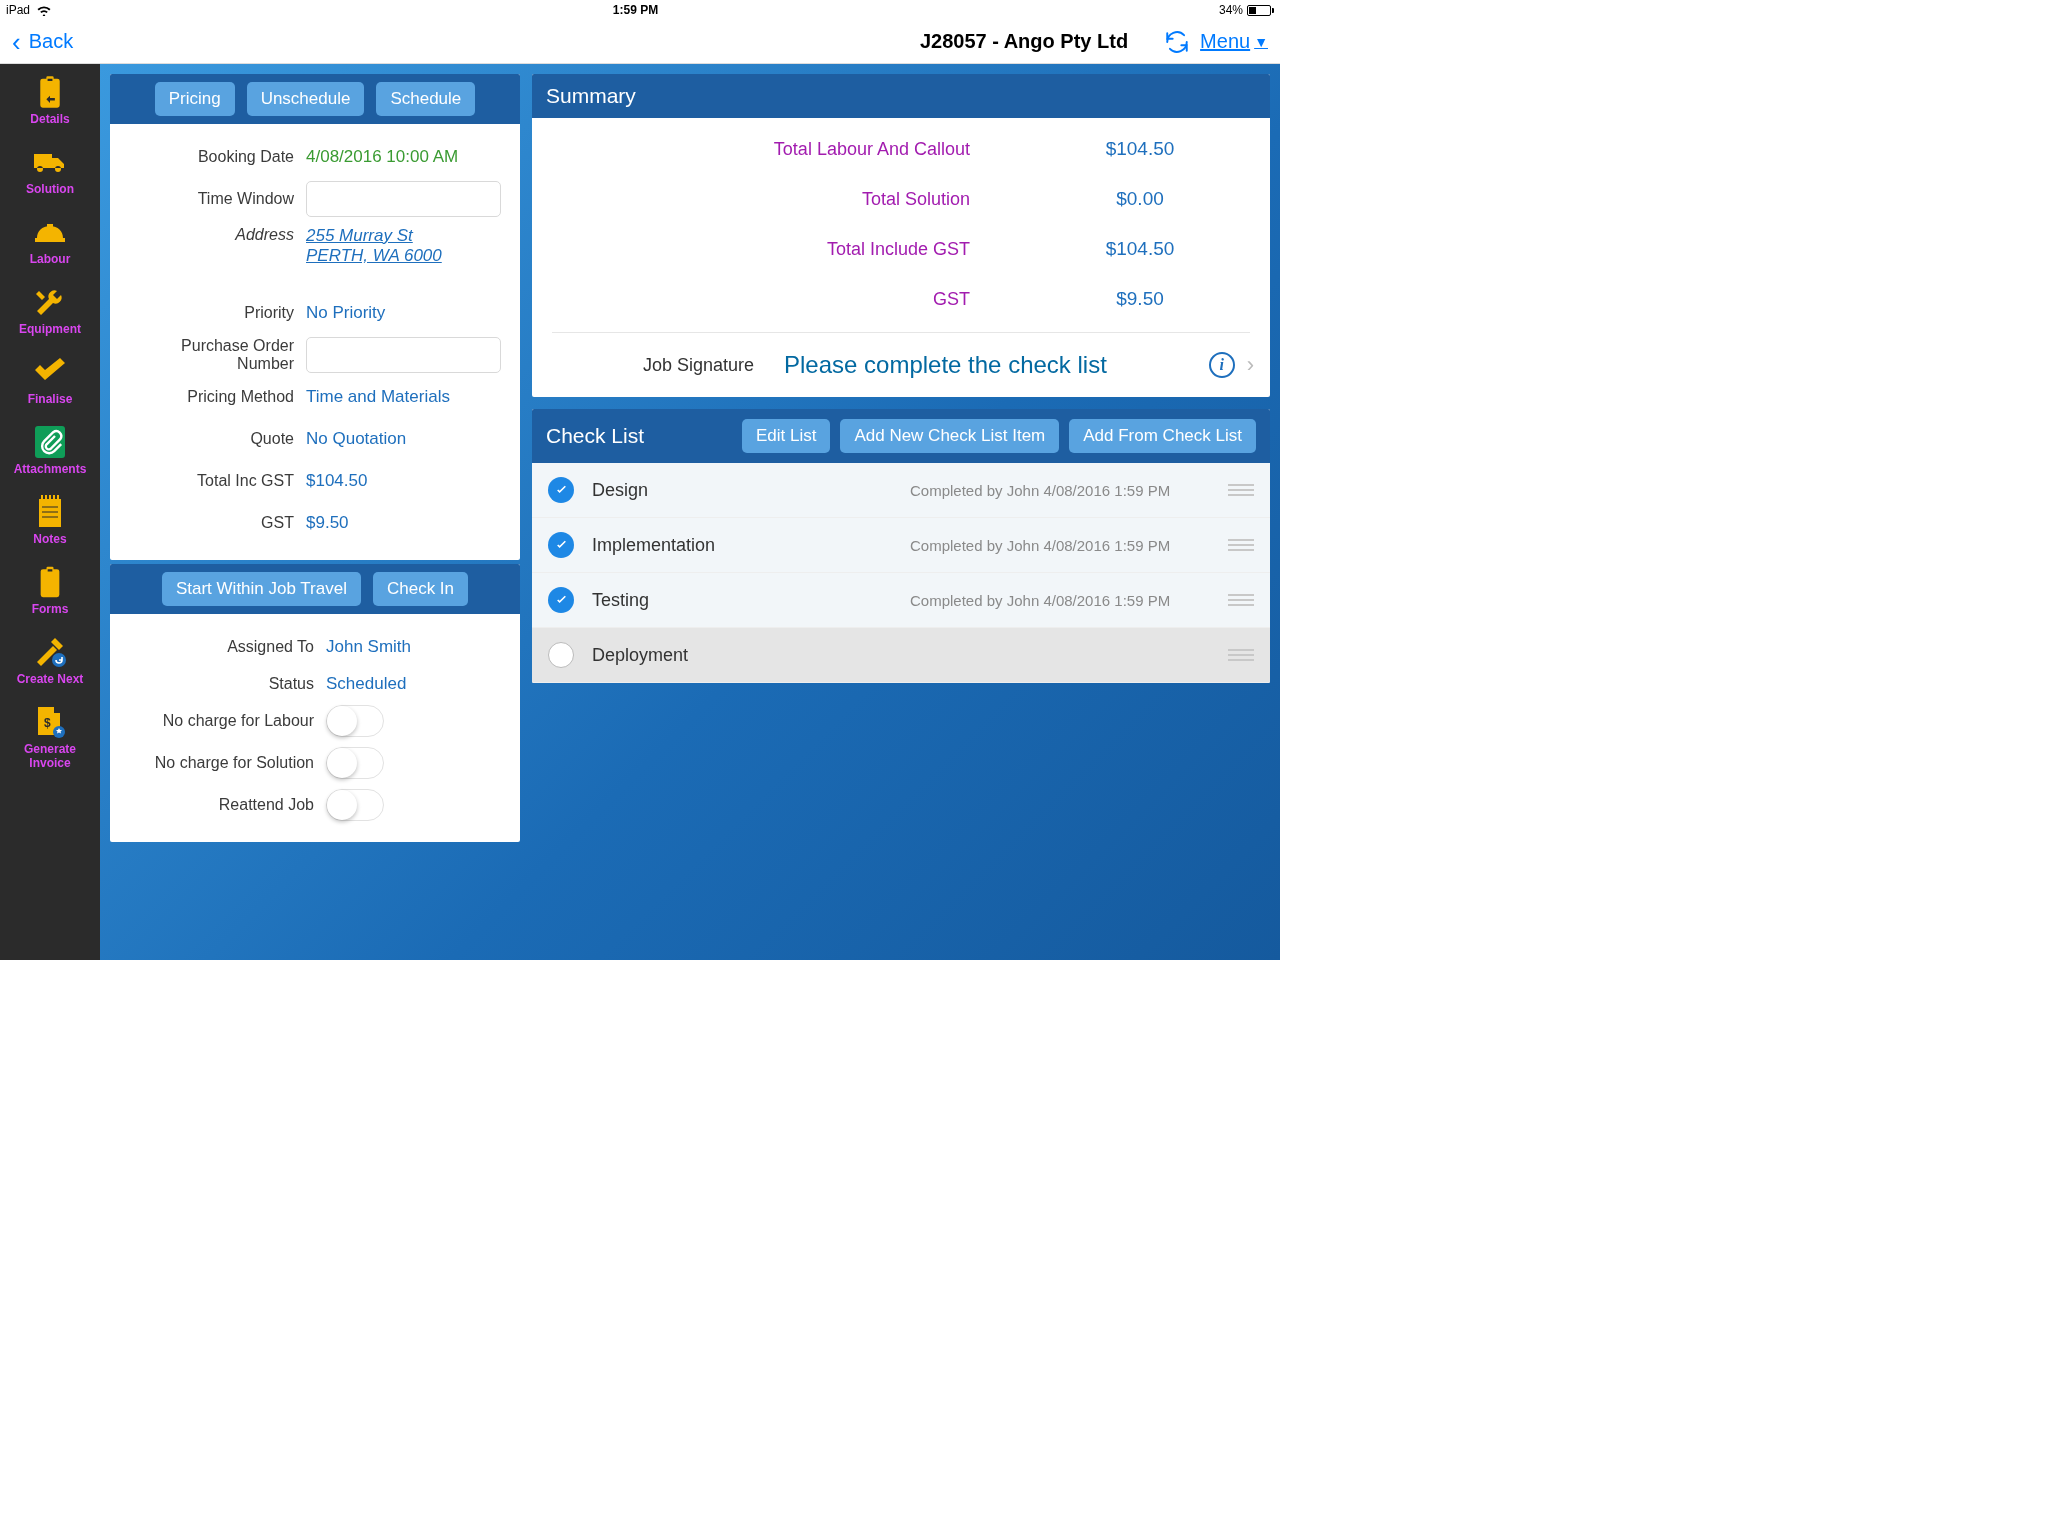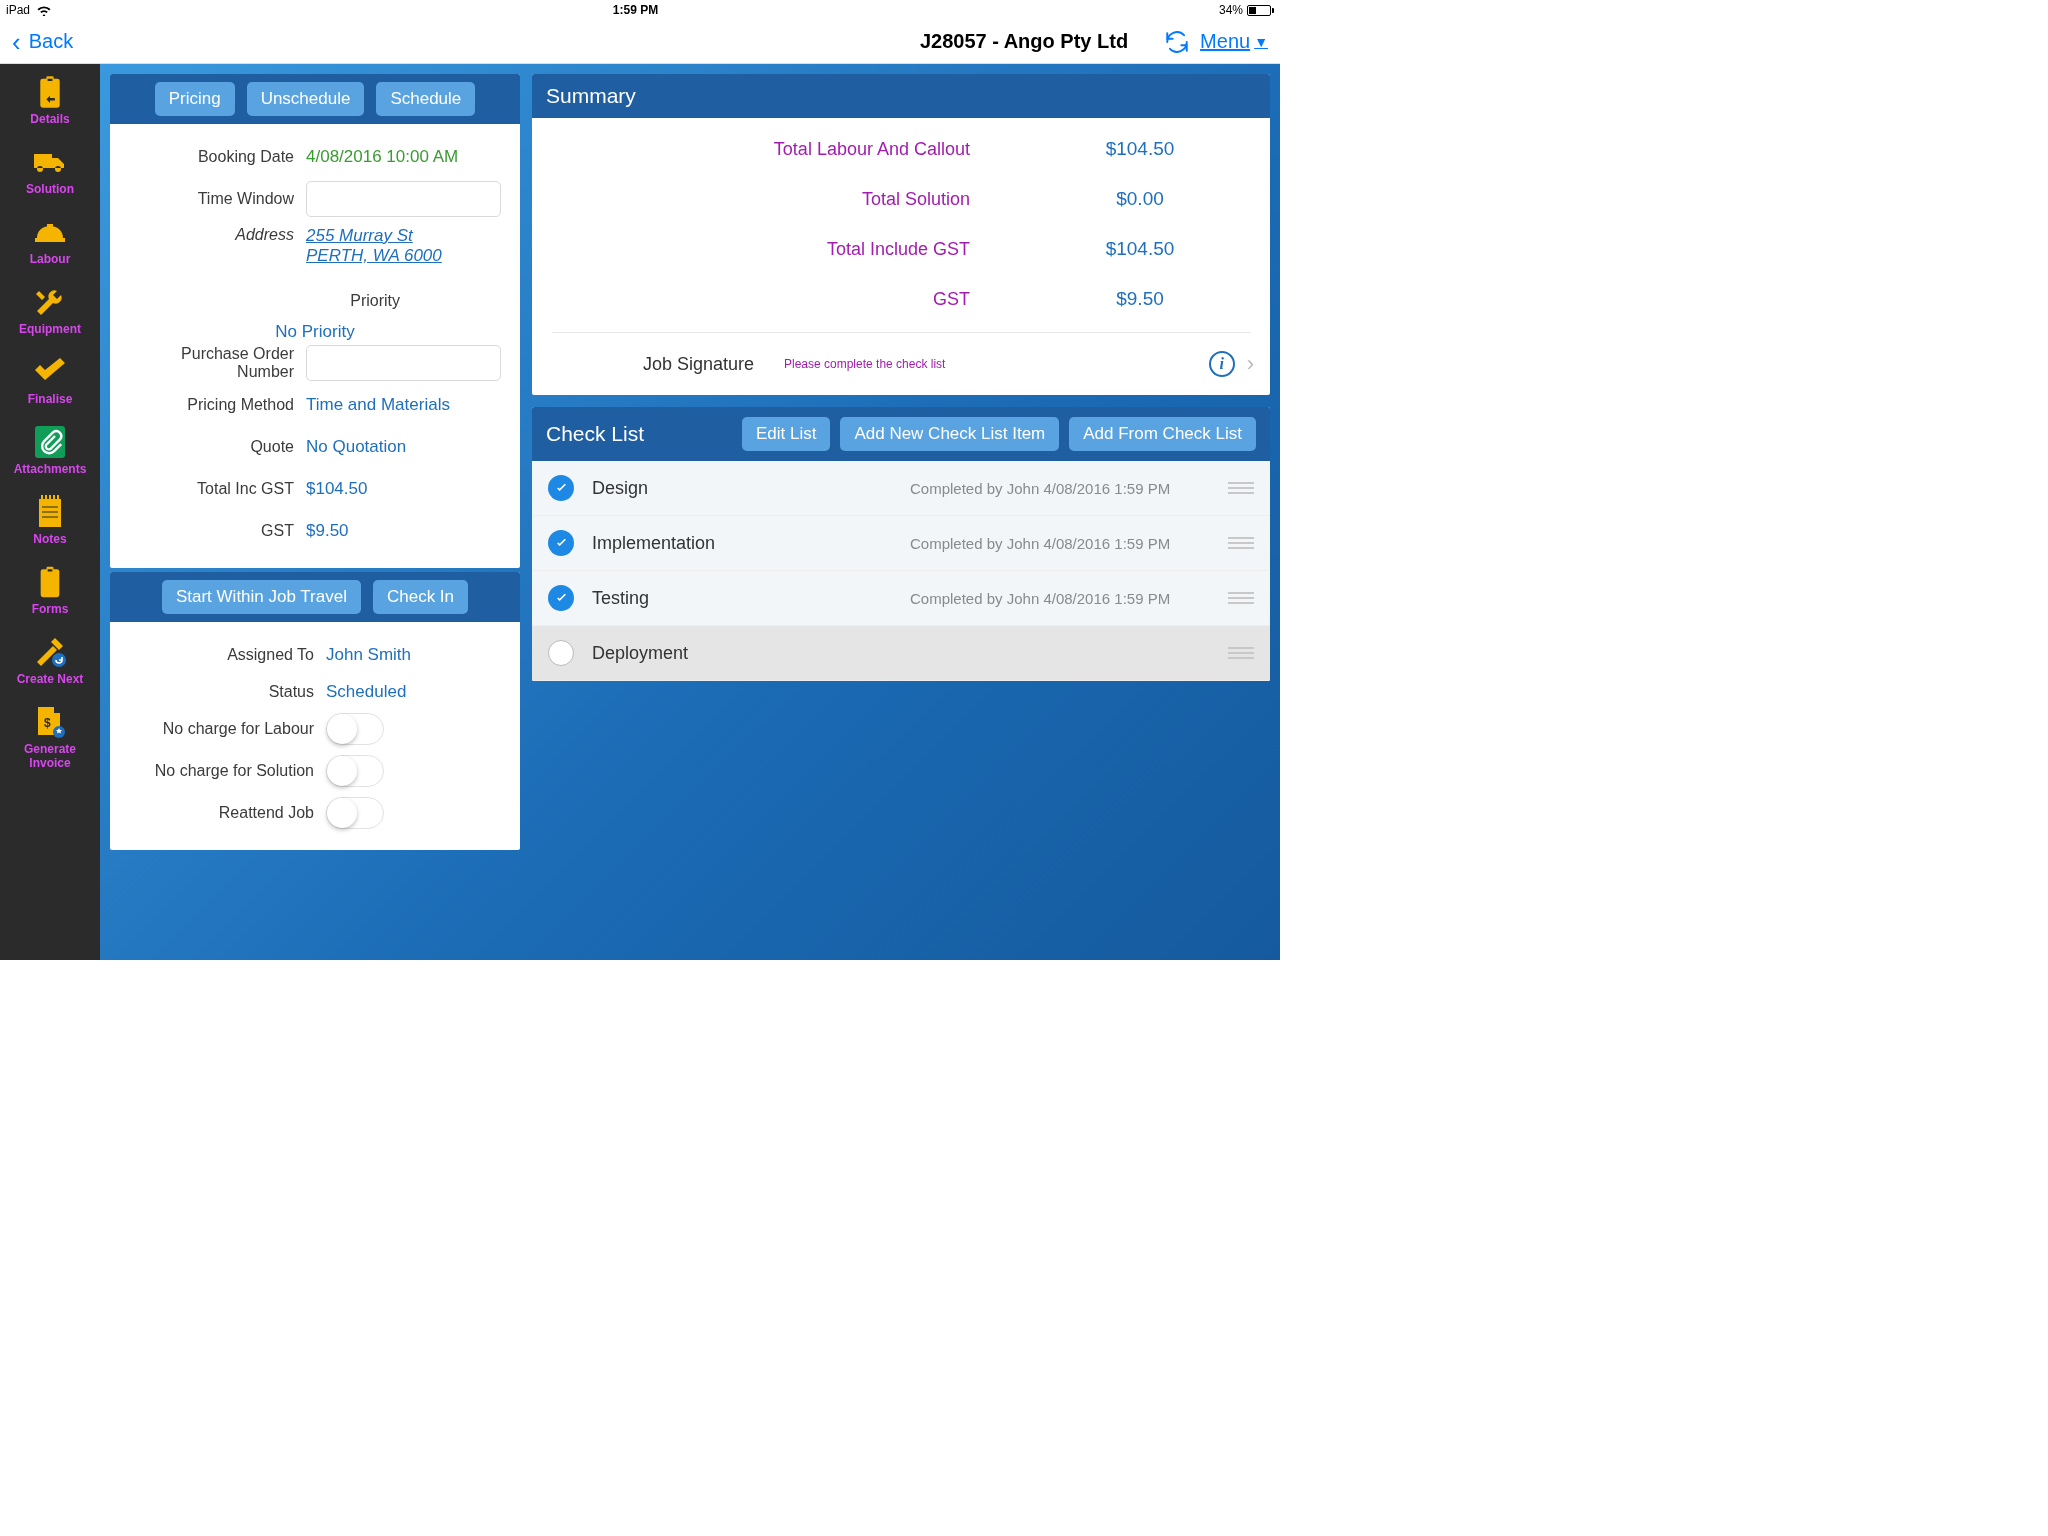--- a/index.html
+++ b/index.html
@@ -54,21 +54,21 @@
 .toggle { width: 58px; height: 32px; background: #fff; border: 1px solid #e2e2e2; border-radius: 16px; position: relative; cursor: pointer; }
 .toggle .knob { width: 30px; height: 30px; background: #fff; border-radius: 50%; box-shadow: 0 2px 4px rgba(0,0,0,.25); position: absolute; top: 0; left: 0; }
 
 
 .sum-row { display: flex; align-items: center; padding: 14px 20px 14px 10px; }
 .sum-label { flex: 1; text-align: right; font-size: 18px; color: #a21caf; padding-right: 60px; }
 .sum-val { width: 220px; text-align: center; font-size: 19px; color: #1e6fbd; }
 .sum-divider { border-top: 1px solid #e6e6e6; margin: 8px 20px 0; }
 .sig-row { display: flex; align-items: center; padding: 18px 16px 18px 10px; gap: 12px; }
 .sig-label { flex: 0 0 auto; width: 230px; text-align: right; font-size: 18px; color: #333; padding-right: 18px; }
-.sig-link { flex: 1; font-size: 12px; color: #a21caf; cursor: pointer; }
+.sig-link { flex: 1; font-size: 24px; color: #0369a1; cursor: pointer; }
 .info-icon { width: 26px; height: 26px; border: 2px solid #1e6fbd; border-radius: 50%; color: #1e6fbd; display: flex; align-items: center; justify-content: center; font-family: Georgia, serif; font-style: italic; font-weight: bold; font-size: 16px; cursor: pointer; }
 .chev-right { color: #bbb; font-size: 22px; cursor: pointer; }
 
 
 .check-item { display: flex; align-items: center; padding: 14px 16px; border-bottom: 1px solid #eee; gap: 18px; background: #f2f6f9; }
 .check-item.unchecked { background: #e5e5e5; }
 .check-circle { width: 26px; height: 26px; border-radius: 50%; display: flex; align-items: center; justify-content: center; flex-shrink: 0; }
 .check-circle.on { background: #1e88e5; color: #fff; }
 .check-circle.off { border: 1.5px solid #bbb; background: #fff; }
 .check-title { flex: 0 0 300px; font-size: 18px; color: #333; }
@@ -228,21 +228,21 @@
             <div class="form-label">Time Window</div>
             <div class="form-val"><input class="text-input" value="" style=""></div>
           </div>
           <div class="form-row tall">
             <div class="form-label">Address</div>
             <div class="form-val">
               <div class="val-link">255 Murray St</div>
               <div class="val-link">PERTH, WA 6000</div>
             </div>
           </div>
-          <div class="form-row" style="margin-top:14px;flex-direction:column;">
+          <div class="form-row" style="margin-top:14px;">
             <div class="form-label">Priority</div>
             <div class="form-val">No Priority</div>
           </div>
           <div class="form-row">
             <div class="form-label">Purchase Order Number</div>
             <div class="form-val"><input class="text-input" value="" style=""></div>
           </div>
           <div class="form-row">
             <div class="form-label">Pricing Method</div>
             <div class="form-val">Time and Materials</div>

